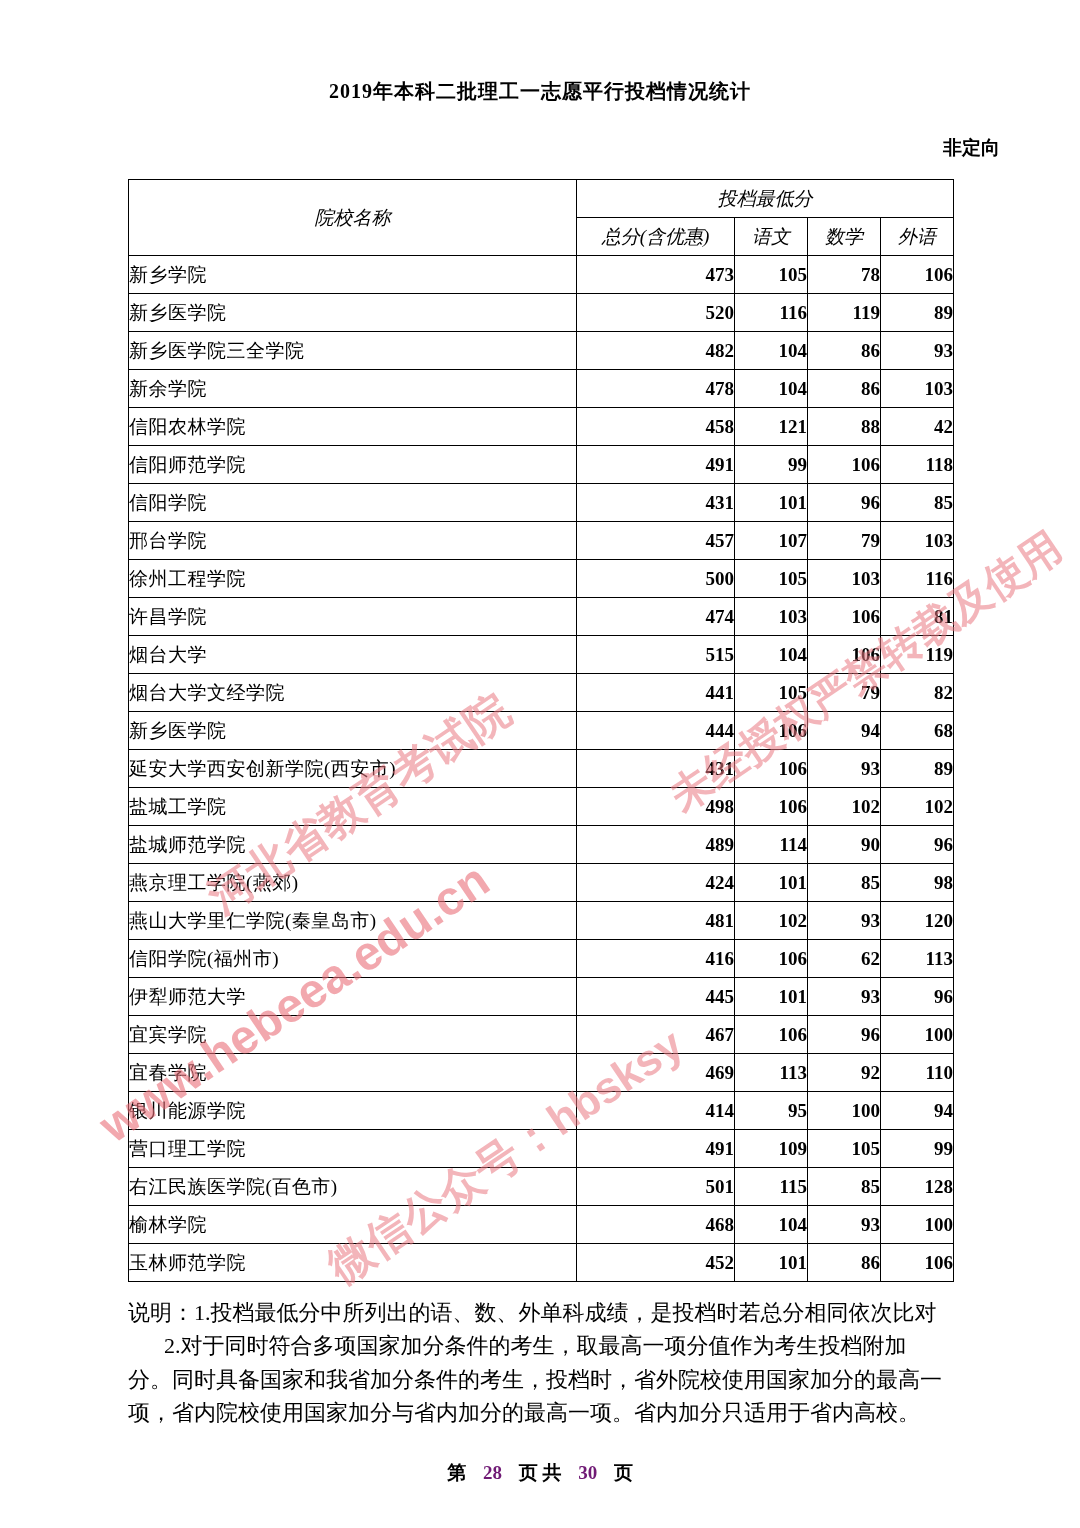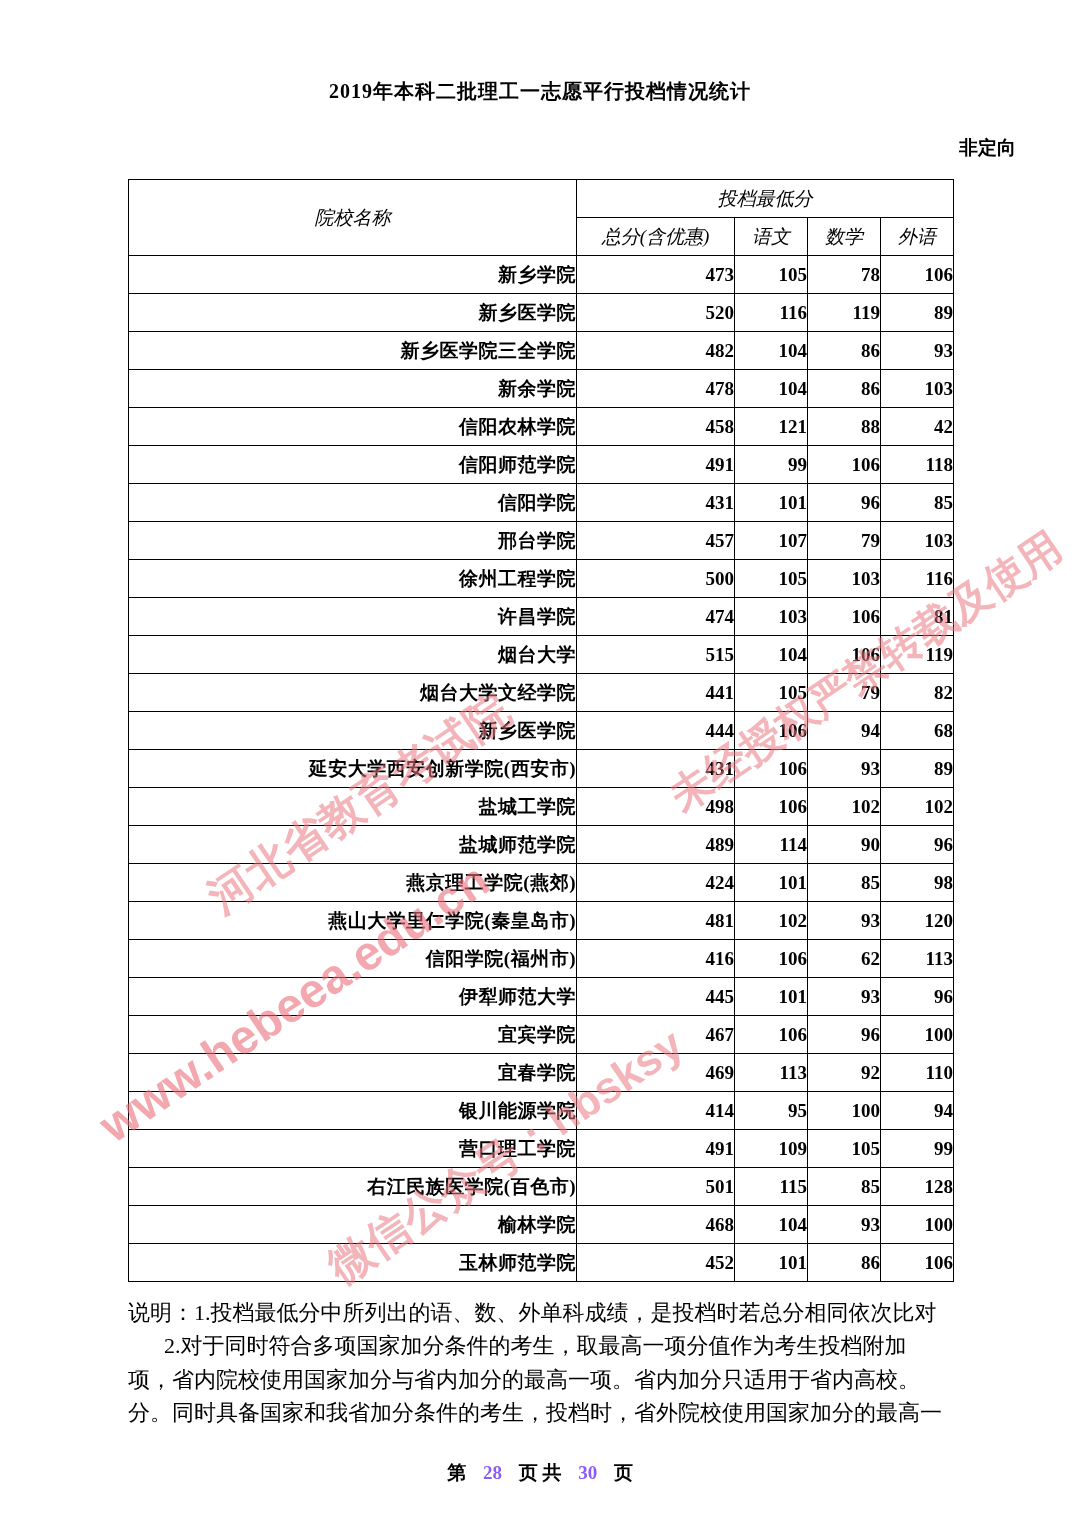--- a/index.html
+++ b/index.html
@@ -27,21 +27,21 @@
     font-weight: bold;
     letter-spacing: 1px;
     margin-top: 78px;
     margin-bottom: 0;
   }
   .subtitle {
     text-align: right;
     font-size: 19px;
     font-weight: bold;
     margin-top: 30px;
-    padding-right: 64px;
+    padding-right: 80px;
   }
   .table-wrap {
     margin: 18px auto 0 auto;
     width: 824px;
   }
   table.score-table {
     border-collapse: collapse;
     width: 100%;
     table-layout: fixed;
   }
@@ -54,23 +54,23 @@
   }
   table.score-table th {
     text-align: center;
     font-weight: normal;
     font-style: italic;
   }
   .col-name { width: 448px; }
   .col-total { width: 158px; }
   .col-sub { width: 73px; }
   td.school {
-    text-align: right;
+    text-align: left;
     padding-left: 14px;
-    font-weight: bold;
+    font-weight: normal;
     letter-spacing: 0.5px;
   }
   td.num {
     text-align: right;
     padding-right: 14px;
     font-weight: bold;
   }
   th.head-main {
     font-size: 19px;
   }
@@ -87,21 +87,21 @@
   .notes p.indent {
     text-indent: 36px;
   }
   .footer {
     text-align: center;
     margin-top: 30px;
     font-size: 19px;
     font-weight: bold;
   }
   .footer span { margin: 0 6px; }
-  .footer .pg-mark { color: #8b5cf6; text-align: right; }
+  .footer .pg-mark { color: #701a75; text-align: right; }
 
   
   .wm {
     position: absolute;
     color: rgba(233, 120, 130, 0.55);
     font-weight: bold;
     white-space: nowrap;
     pointer-events: none;
     font-family: "Liberation Sans", sans-serif;
   }
@@ -351,22 +351,22 @@
           <td class="num">86</td>
           <td class="num">106</td>
         </tr>
       </tbody>
     </table>
   </div>
 
   <div class="notes">
     <p>说明：1.投档最低分中所列出的语、数、外单科成绩，是投档时若总分相同依次比对</p>
     <p class="indent">2.对于同时符合多项国家加分条件的考生，取最高一项分值作为考生投档附加</p>
+    <p>分。同时具备国家和我省加分条件的考生，投档时，省外院校使用国家加分的最高一</p>
     <p>项，省内院校使用国家加分与省内加分的最高一项。省内加分只适用于省内高校。</p>
-    <p>分。同时具备国家和我省加分条件的考生，投档时，省外院校使用国家加分的最高一</p>
   </div>
 
   <div class="footer">
     <span>第</span>
     <span class="pg-mark">28</span>
     <span>页 共</span>
     <span class="pg-mark">30</span>
     <span>页</span>
   </div>
 

